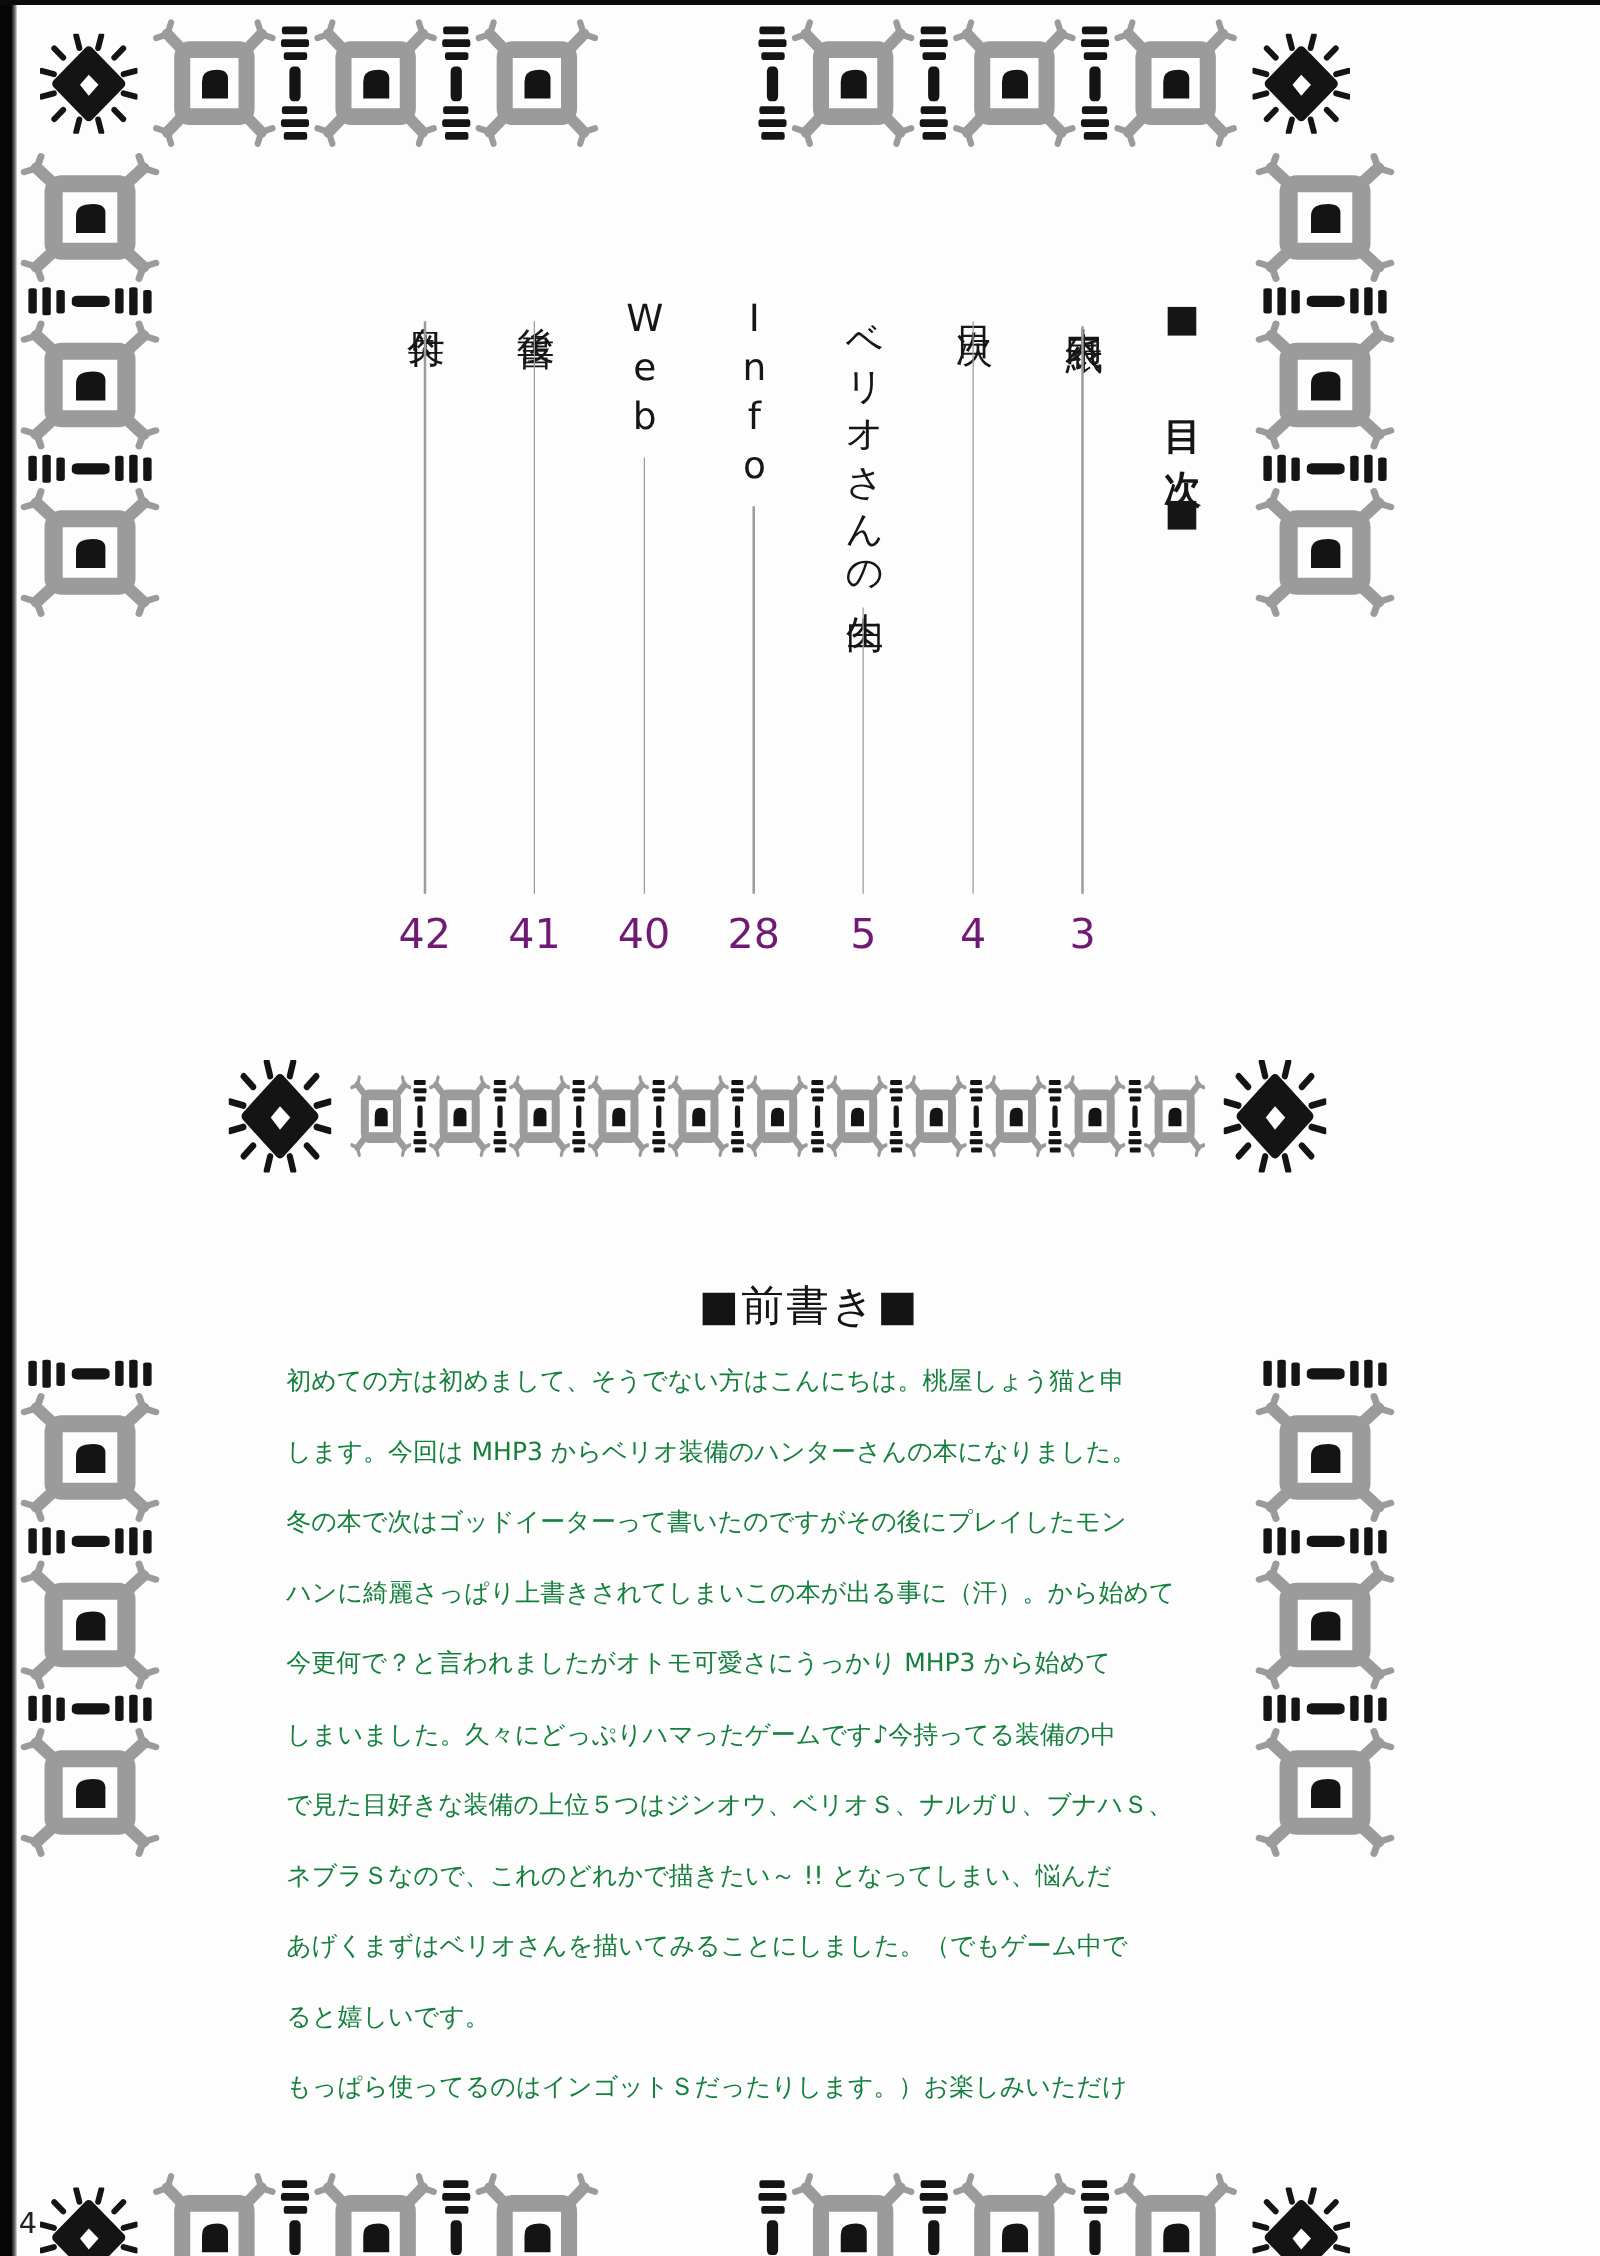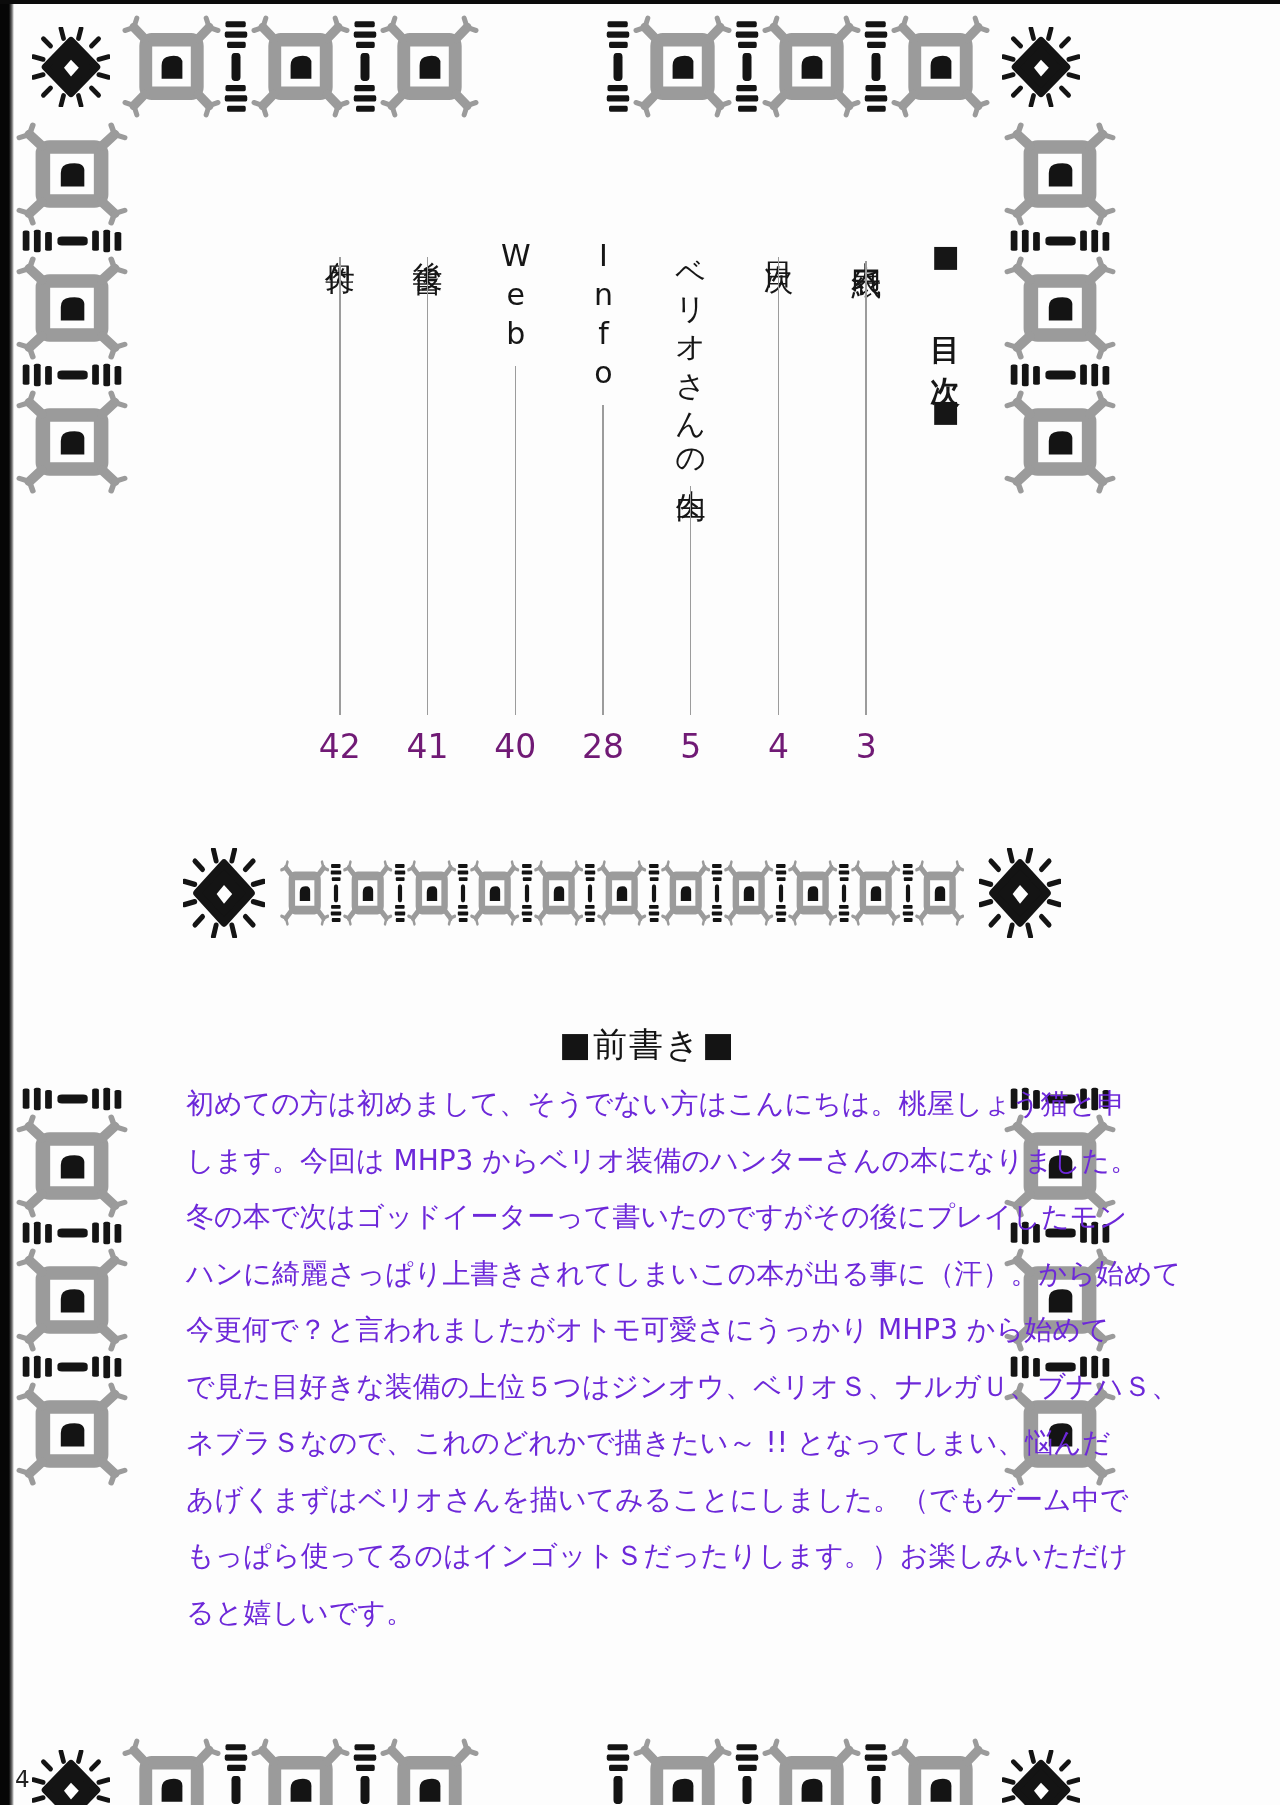--- a/index.html
+++ b/index.html
@@ -47,21 +47,21 @@
     font-size:30px;line-height:1.2;letter-spacing:4px;color:#161616;}
   .toc-head .vtext{letter-spacing:5px;font-weight:600;}
   .leader{flex:1;width:1.5px;background:#9c9c9c;margin-top:11px;margin-bottom:9px;}
   .toc-num{height:42px;display:flex;align-items:flex-end;justify-content:center;
     font-size:33px;color:#701a75;}
 
   
   .preface-heading{position:absolute;left:185px;top:1022px;width:925px;
     text-align:center;font-size:34px;font-weight:400;color:#141414;letter-spacing:2px;}
   .preface-body{position:absolute;left:186px;top:1076px;width:926px;}
-  .pline{height:56.5px;line-height:56.5px;font-size:28px;white-space:nowrap;color:#6d28d9;}
+  .pline{height:56.5px;line-height:56.5px;font-size:20px;white-space:nowrap;color:#15803d;margin-left:43px;}
 
   .page-number{position:absolute;left:15px;top:1766px;font-size:23px;color:#222;z-index:5;}
 </style>
 </head>
 <body>
 
 <div class="page">
 
   <div class="edge-left"></div>
   <div class="edge-top"></div>
@@ -1182,25 +1182,26 @@
       </span>
   </div>
 
   <div class="preface-heading">■前書き■</div>
   <div class="preface-body">
       <div class="pline">初めての方は初めまして、そうでない方はこんにちは。桃屋しょう猫と申</div>
       <div class="pline">します。今回は MHP3 からベリオ装備のハンターさんの本になりました。</div>
       <div class="pline">冬の本で次はゴッドイーターって書いたのですがその後にプレイしたモン</div>
       <div class="pline">ハンに綺麗さっぱり上書きされてしまいこの本が出る事に（汗）。から始めて</div>
       <div class="pline">今更何で？と言われましたがオトモ可愛さにうっかり MHP3 から始めて</div>
+      <div class="pline">しまいました。久々にどっぷりハマったゲームです♪今持ってる装備の中</div>
       <div class="pline">で見た目好きな装備の上位５つはジンオウ、ベリオＳ、ナルガＵ、ブナハＳ、</div>
       <div class="pline">ネブラＳなので、これのどれかで描きたい～ !! となってしまい、悩んだ</div>
       <div class="pline">あげくまずはベリオさんを描いてみることにしました。（でもゲーム中で</div>
+      <div class="pline">ると嬉しいです。</div>
       <div class="pline">もっぱら使ってるのはインゴットＳだったりします。）お楽しみいただけ</div>
-      <div class="pline">ると嬉しいです。</div>
     </div>
 
   <div class="row-h" style="left:20px;top:1738px;width:1072px;">
     <span class="m m-diamond">
         <svg viewBox="0 0 100 100" preserveAspectRatio="none">
     <g stroke="#141414" stroke-width="6" stroke-linecap="round">
             <line x1="85.7" y1="59.6" x2="98.3" y2="62.9"></line>
             <line x1="76.2" y1="76.2" x2="85.4" y2="85.4"></line>
             <line x1="59.6" y1="85.7" x2="62.9" y2="98.3"></line>
             <line x1="40.4" y1="85.7" x2="37.1" y2="98.3"></line>

